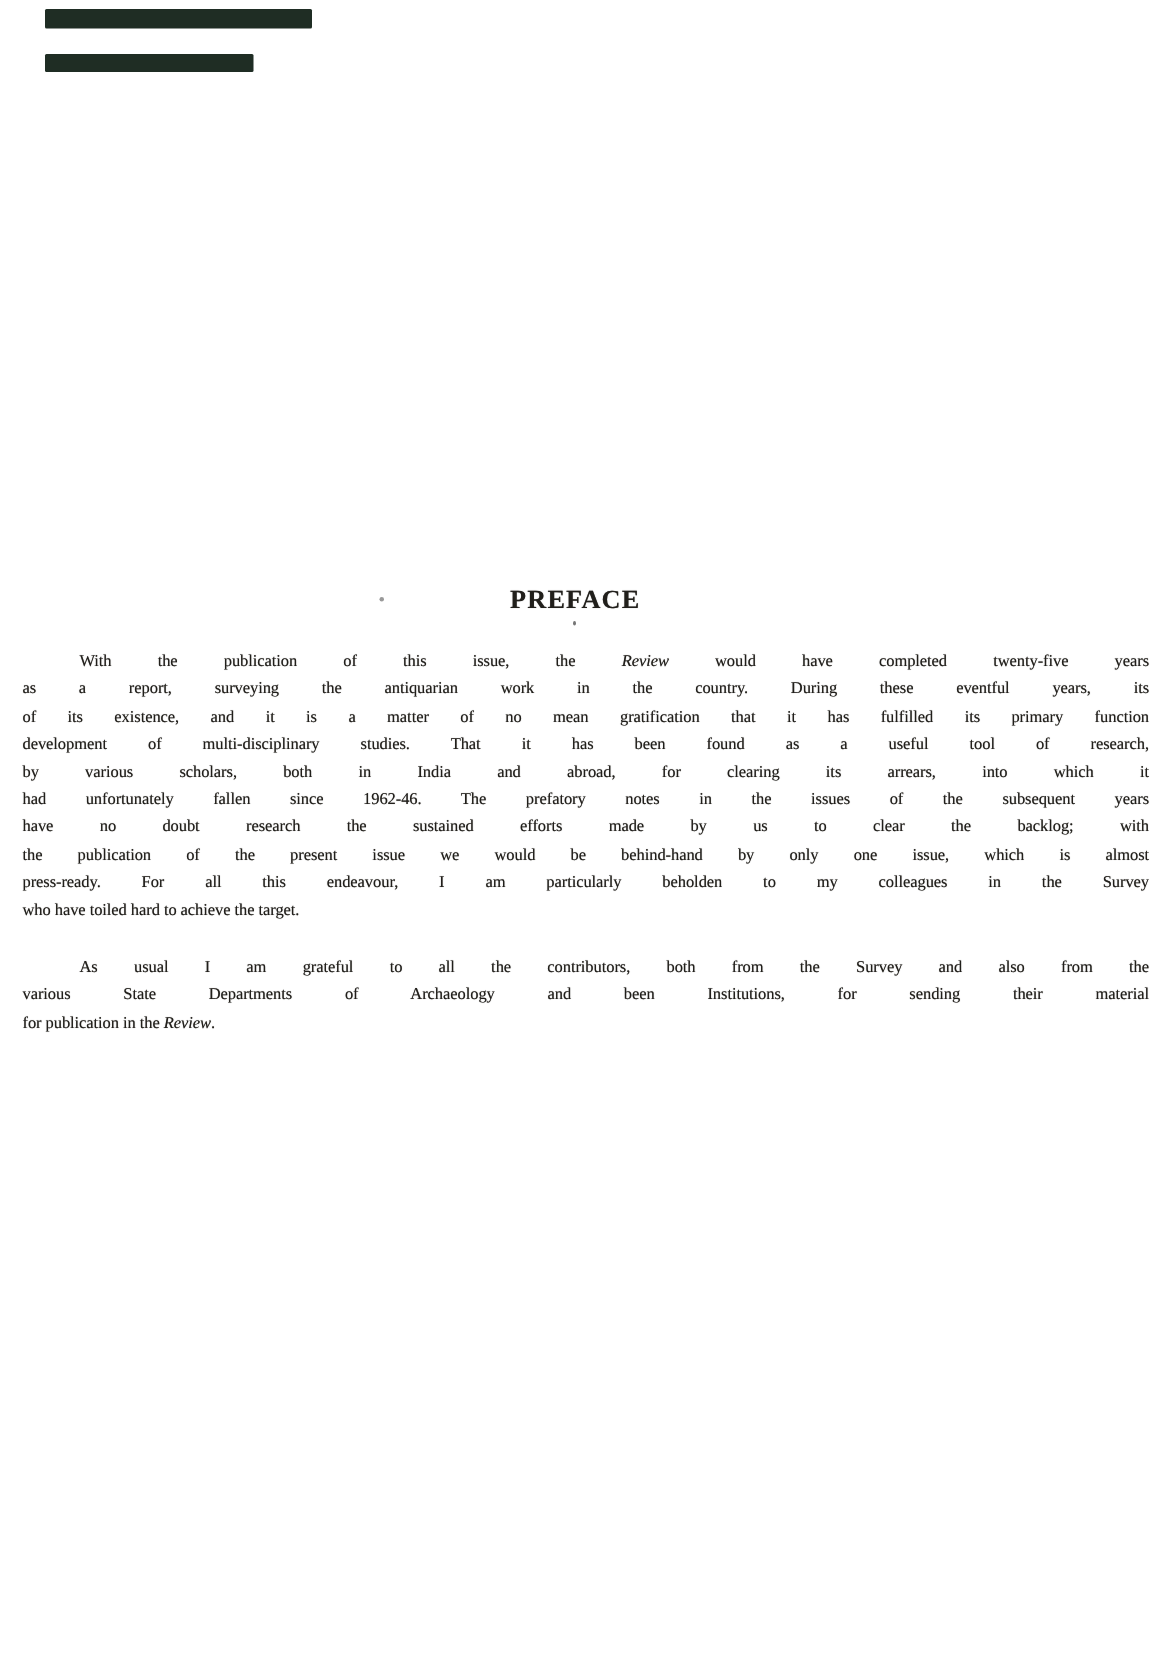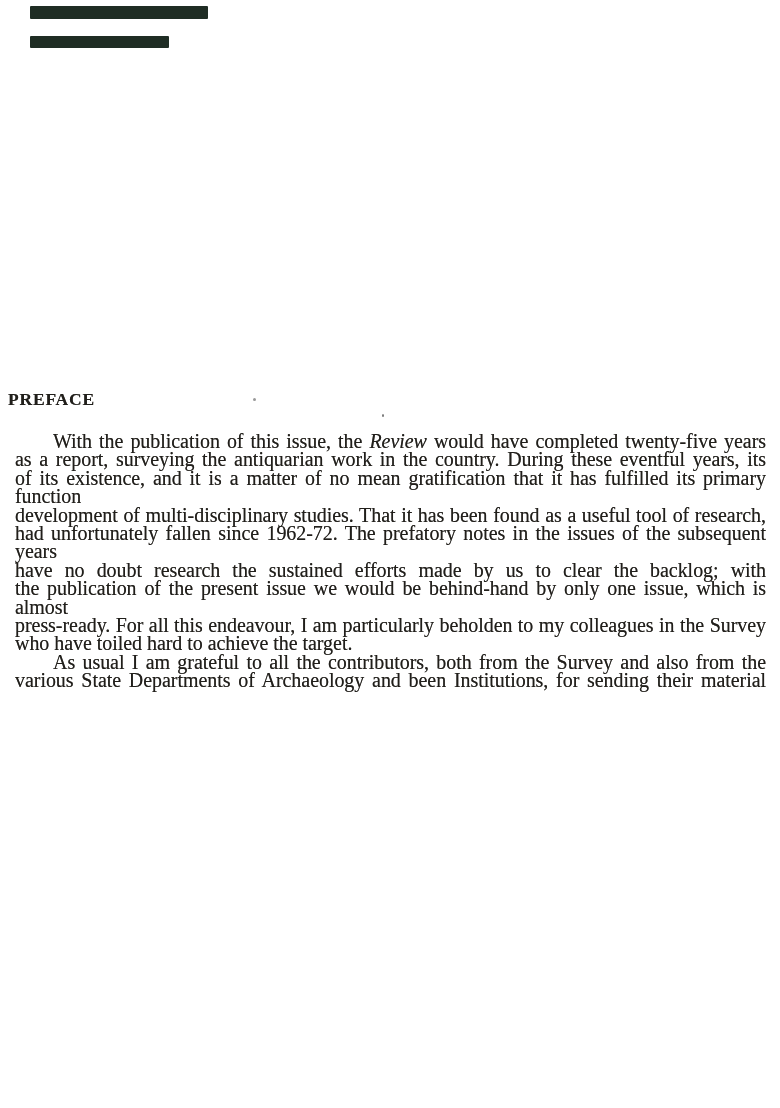--- a/index.html
+++ b/index.html
@@ -32,34 +32,35 @@
   #content {
     position: absolute;
     top: 389px;
     left: 15px;
     width: 751px;
     color: #211f1b;
     text-shadow: 0 0 0.5px rgba(35,32,28,0.65);
   }
   #page-title {
     margin: 0;
+    text-align: center;
     font-size: 17.5px;
     line-height: 20px;
     font-weight: bold;
     letter-spacing: 0.8px;
     transform: translateX(-7px);
   }
   .para {
-    font-size: 20px;
+    font-size: 11px;
     line-height: 18.4px;
     letter-spacing: -0.05px;
     text-align: justify;
   }
   .para:first-of-type { margin-top: 23px; }
-  .para + .para { margin-top: 0; font-family: Liberation Serif, serif; }
+  .para + .para { margin-top: 20px; font-family: Liberation Serif, serif; }
   .line {
     text-align: justify;
     text-align-last: justify;
   }
   .line.lastline { text-align-last: left; }
   .line.indent { text-indent: 38px; }
   em { font-style: italic; }
 </style>
 </head>
 <body>
@@ -71,24 +72,26 @@
 <div id="speck2" class="speck"></div>
 
 <div id="content">
   <h1 id="page-title">PREFACE</h1>
   <div id="paragraphs">
       <div class="para">
         <div class="line indent">With the publication of this issue, the <em>Review</em> would have completed twenty-five years</div>
         <div class="line">as a report, surveying the antiquarian work in the country. During these eventful years, its</div>
         <div class="line">of its existence, and it is a matter of no mean gratification that it has fulfilled its primary function</div>
         <div class="line">development of multi-disciplinary studies. That it has been found as a useful tool of research,</div>
-        <div class="line">had unfortunately fallen since 1962-72. The prefatory notes in the issues of the subsequent years</div>
+        <div class="line">by various scholars, both in India and abroad, for clearing its arrears, into which it</div>
+        <div class="line">had unfortunately fallen since 1962-46. The prefatory notes in the issues of the subsequent years</div>
         <div class="line">have no doubt research the sustained efforts made by us to clear the backlog; with</div>
         <div class="line">the publication of the present issue we would be behind-hand by only one issue, which is almost</div>
         <div class="line">press-ready. For all this endeavour, I am particularly beholden to my colleagues in the Survey</div>
         <div class="line lastline">who have toiled hard to achieve the target.</div>
       </div>
       <div class="para">
         <div class="line indent">As usual I am grateful to all the contributors, both from the Survey and also from the</div>
         <div class="line">various State Departments of Archaeology and been Institutions, for sending their material</div>
+        <div class="line lastline">for publication in the <em>Review</em>.</div>
       </div>
     </div>
 </div>
 
 </body></html>

